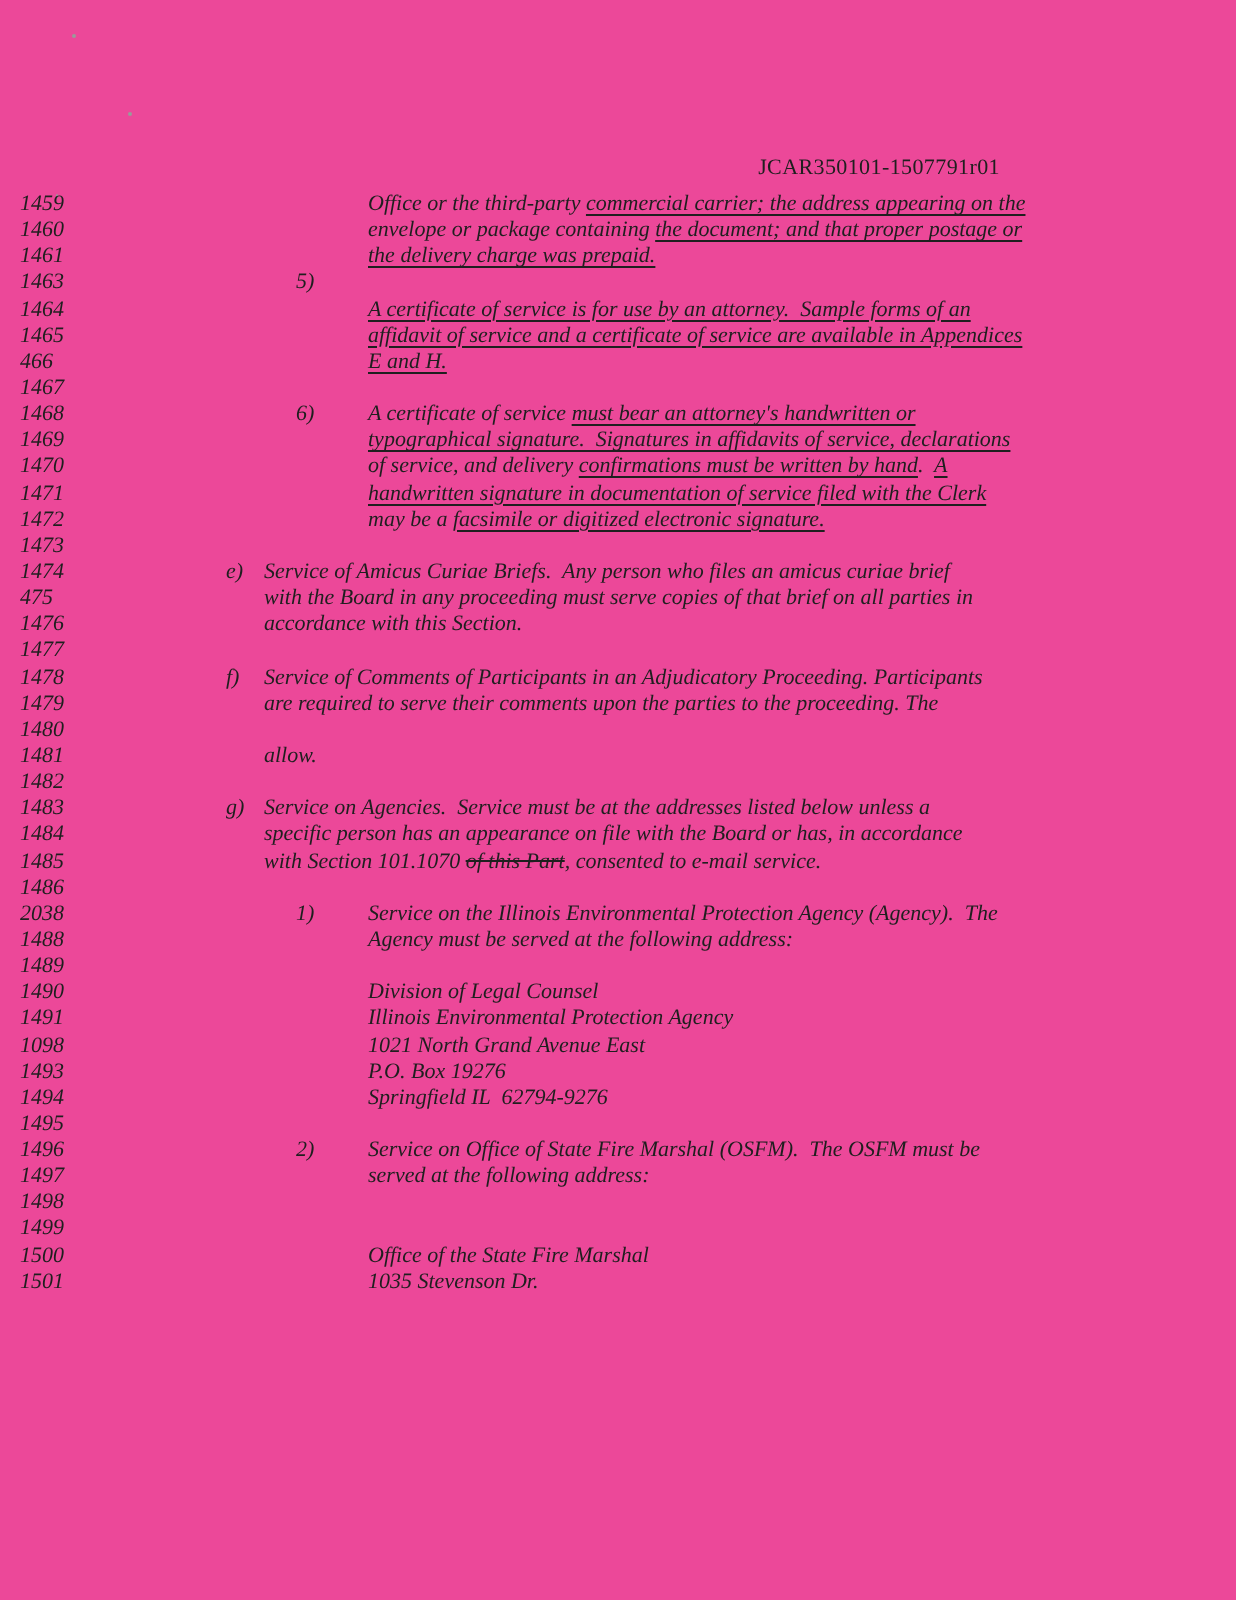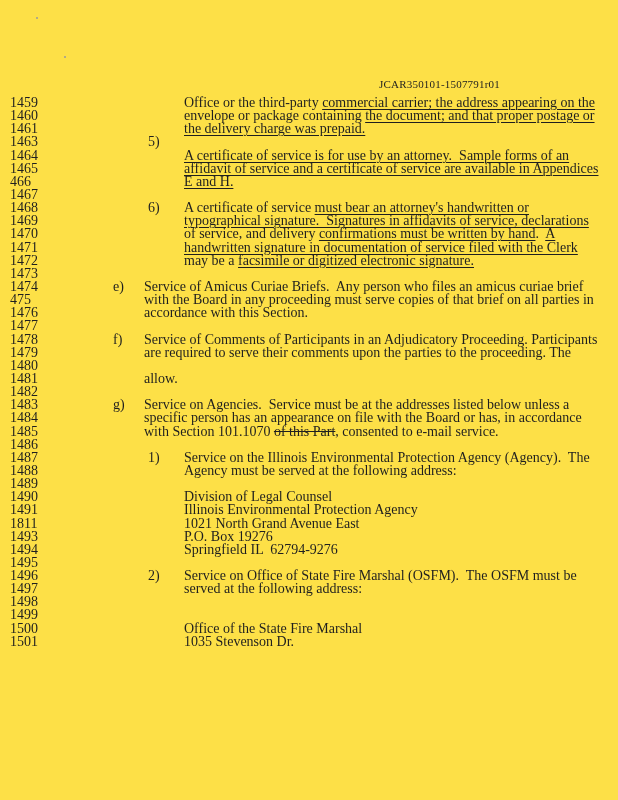--- a/index.html
+++ b/index.html
@@ -5,52 +5,53 @@
   html, body {
     margin: 0;
     padding: 0;
     background: #e8e8e8;
   }
   .page {
     position: relative;
     width: 618px;
     height: 800px;
     margin: 0 auto;
-    background: #fde047;
+    background: #ec4899;
     overflow: hidden;
     font-family: "Liberation Serif", "DejaVu Serif", serif;
     color: #1f1f1f;
   }
   .doc-id {
     position: absolute;
     top: 78px;
     right: 118px;
     font-size: 11px;
     letter-spacing: 0.2px;
   }
   .doc-body {
     position: absolute;
     top: 96px;
     left: 0;
     width: 618px;
   }
   .line {
     position: relative;
     height: 13.15px;
-    font-size: 14px;
+    font-size: 11px;
     line-height: 13.15px;
     white-space: pre;
+    font-style: italic;
   }
   .lineno {
     position: absolute;
     left: 10px;
   }
   .label.ind1 { position: absolute; left: 113px; }
   .label.ind2 { position: absolute; left: 148px; }
-  .text.ind1t { position: absolute; left: 144px; }
+  .text.ind1t { position: absolute; left: 132px; }
   .text.ind2t { position: absolute; left: 184px; }
   .u {
     text-decoration: underline;
     text-underline-offset: 2px;
     text-decoration-thickness: 1px;
   }
   .strike {
     text-decoration: line-through;
     margin-top: 20px;
   }
@@ -94,26 +95,26 @@
       <div class="line"><span class="lineno">1477</span></div>
       <div class="line"><span class="lineno">1478</span><span class="label ind1">f)</span><span class="text ind1t"><span>Service of Comments of Participants in an Adjudicatory Proceeding. Participants</span></span></div>
       <div class="line"><span class="lineno">1479</span><span class="text ind1t"><span>are required to serve their comments upon the parties to the proceeding. The</span></span></div>
       <div class="line"><span class="lineno">1480</span></div>
       <div class="line"><span class="lineno">1481</span><span class="text ind1t"><span>allow.</span></span></div>
       <div class="line"><span class="lineno">1482</span></div>
       <div class="line"><span class="lineno">1483</span><span class="label ind1">g)</span><span class="text ind1t"><span>Service on Agencies.  Service must be at the addresses listed below unless a</span></span></div>
       <div class="line"><span class="lineno">1484</span><span class="text ind1t"><span>specific person has an appearance on file with the Board or has, in accordance</span></span></div>
       <div class="line"><span class="lineno">1485</span><span class="text ind1t"><span>with Section 101.1070 </span><span class="strike">of this Part</span><span>, consented to e-mail service.</span></span></div>
       <div class="line"><span class="lineno">1486</span></div>
-      <div class="line"><span class="lineno">1487</span><span class="label ind2">1)</span><span class="text ind2t"><span>Service on the Illinois Environmental Protection Agency (Agency).  The</span></span></div>
+      <div class="line"><span class="lineno">2038</span><span class="label ind2">1)</span><span class="text ind2t"><span>Service on the Illinois Environmental Protection Agency (Agency).  The</span></span></div>
       <div class="line"><span class="lineno">1488</span><span class="text ind2t"><span>Agency must be served at the following address:</span></span></div>
       <div class="line"><span class="lineno">1489</span></div>
       <div class="line"><span class="lineno">1490</span><span class="text ind2t"><span>Division of Legal Counsel</span></span></div>
       <div class="line"><span class="lineno">1491</span><span class="text ind2t"><span>Illinois Environmental Protection Agency</span></span></div>
-      <div class="line"><span class="lineno">1811</span><span class="text ind2t"><span>1021 North Grand Avenue East</span></span></div>
+      <div class="line"><span class="lineno">1098</span><span class="text ind2t"><span>1021 North Grand Avenue East</span></span></div>
       <div class="line"><span class="lineno">1493</span><span class="text ind2t"><span>P.O. Box 19276</span></span></div>
       <div class="line"><span class="lineno">1494</span><span class="text ind2t"><span>Springfield IL  62794-9276</span></span></div>
       <div class="line"><span class="lineno">1495</span></div>
       <div class="line"><span class="lineno">1496</span><span class="label ind2">2)</span><span class="text ind2t"><span>Service on Office of State Fire Marshal (OSFM).  The OSFM must be</span></span></div>
       <div class="line"><span class="lineno">1497</span><span class="text ind2t"><span>served at the following address:</span></span></div>
       <div class="line"><span class="lineno">1498</span></div>
       <div class="line"><span class="lineno">1499</span></div>
       <div class="line"><span class="lineno">1500</span><span class="text ind2t"><span>Office of the State Fire Marshal</span></span></div>
       <div class="line"><span class="lineno">1501</span><span class="text ind2t"><span>1035 Stevenson Dr.</span></span></div>
     </div>

